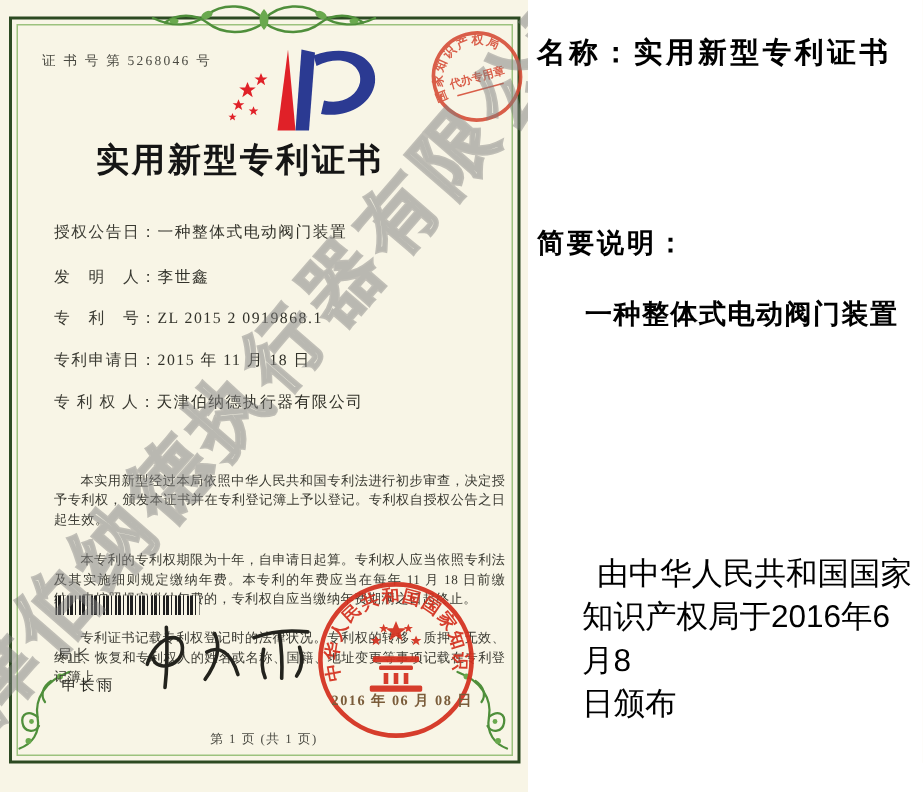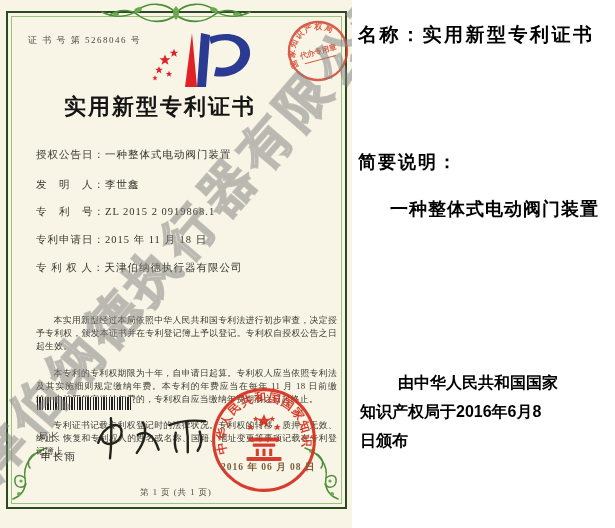--- a/index.html
+++ b/index.html
@@ -43,23 +43,23 @@
     color:rgba(160,160,160,0.12);
     -webkit-text-stroke:2px rgba(125,125,125,0.45);
     transform:rotate(-49deg);pointer-events:none;white-space:nowrap;}
 
   
   #panel{left:352px;top:0;width:263px;height:528px;background:#ffffff;z-index:10;
          font-family:"Liberation Sans",sans-serif;color:#000;}
   .panel-name{left:6px;top:22px;font-size:19px;font-weight:bold;letter-spacing:2.5px;white-space:nowrap;}
   .panel-brief{left:6px;top:150px;font-size:18px;font-weight:bold;letter-spacing:2px;}
   .panel-brief-content{left:38px;top:197px;font-size:18px;font-weight:bold;letter-spacing:1px;white-space:nowrap;}
-  #issued{left:8px;top:368px;width:250px;font-size:16px;font-weight:bold;line-height:29px;}
+  #issued{left:8px;top:368px;width:250px;font-size:21px;font-weight:normal;line-height:29px;}
   #issued .l1{display:block;padding-left:38px;}
-  #issued .l2,#issued .l3{display:block;}
+  #issued .l2,#issued .l3{display:block;margin-left:28px;}
 
   svg{display:block;}
 </style>
 </head>
 <body>
 
 <div id="stage">
 
   <div id="cert" class="abs">
 

